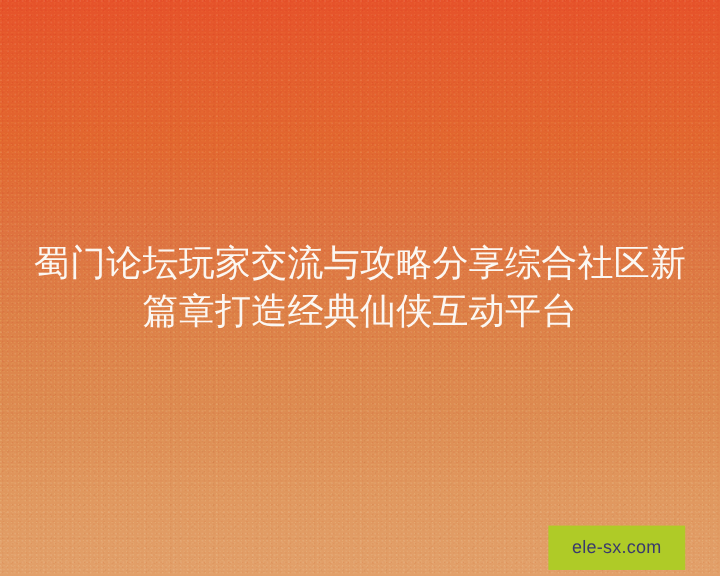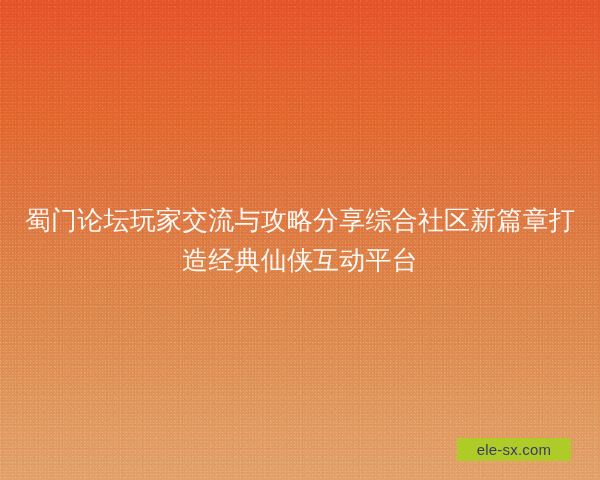--- a/index.html
+++ b/index.html
@@ -62,36 +62,37 @@
     position: absolute;
     left: 0;
     right: 0;
     top: 200px;
     padding: 0 22px;
     text-align: center;
   }
 
   #headline {
     margin: 0;
-    font-size: 26px;
+    font-size: 30px;
     line-height: 40px;
     font-weight: 400;
     letter-spacing: 0.2px;
     color: #fbf7f2;
     white-space: pre-line;
     text-rendering: optimizeLegibility;
+    font-family: Liberation Serif, serif;
   }
 
   
   #watermark-badge {
     position: absolute;
     left: 457px;
     top: 438px;
     width: 114px;
-    height: 23px;
+    height: 37px;
     background: #afcb27;
     display: flex;
     align-items: center;
     justify-content: center;
   }
 
   #watermark-text {
     font-size: 15px;
     line-height: 1;
     color: #3a3a6e;

